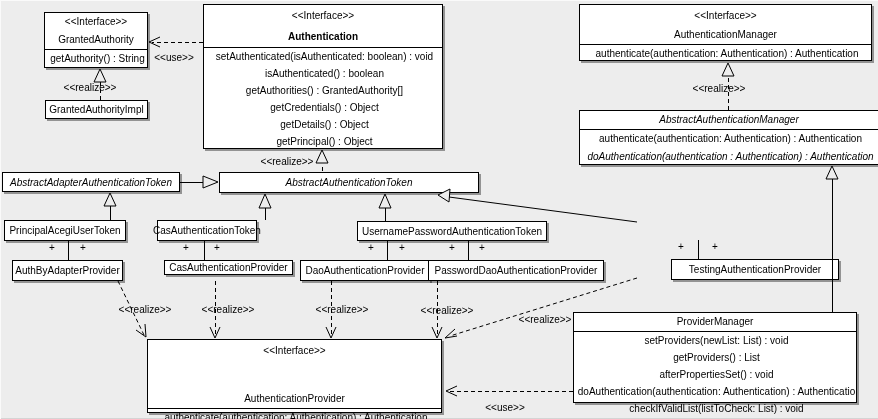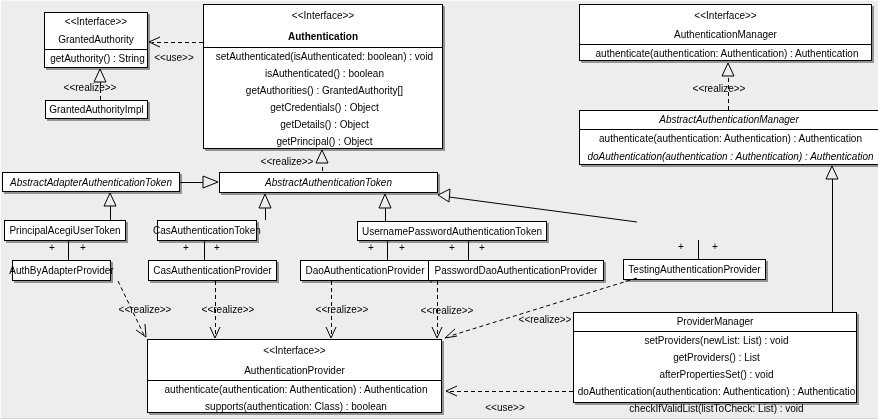--- a/index.html
+++ b/index.html
@@ -10,21 +10,21 @@
     box-shadow:inset 1px 1px 0 #fafafa, inset -1px -1px 0 #d4d4d4;
     padding-left:12px;
   }
   .uml-class{
     position:absolute;background:#ffffff;border:1px solid #000;
     box-shadow:2px 2px 0 rgba(0,0,0,0.38);z-index:2;box-sizing:border-box;
   }
   .single{display:flex;align-items:center;justify-content:center;text-align:left;white-space:nowrap;}
   .abstract{font-style:italic;}
   .title{text-align:center;white-space:nowrap;}
-  .s18{height:18px;line-height:18px;} .s19{height:19px;line-height:19px;}
+  .s18{height:18px;line-height:18px;} .s19{height:19px;line-height:19px;margin-top:28px;}
   .s20{height:20px;line-height:20px;font-weight:bold;} .s21{height:21px;line-height:21px;}
   .s22{height:22px;line-height:22px;}
   .methods{border-top:1px solid #000;}
   .m{white-space:nowrap;padding-left:3px;text-align:center;} .m17{height:17px;line-height:17px;}
   .m18{height:18px;line-height:18px;}
   .connectors{position:absolute;left:0;top:0;z-index:3;pointer-events:none;}
   .rel-label{position:absolute;z-index:4;white-space:nowrap;transform:translateX(-50%);}
   .plus{position:absolute;z-index:4;transform:translateX(-50%);height:10px;line-height:10px;}
 </style>
 </head>
@@ -175,54 +175,54 @@
     <div class="methods">
       <div class="m m18">authenticate(authentication: Authentication) : Authentication</div>
       <div class="m m18 abstract">doAuthentication(authentication : Authentication) : Authentication</div>
     </div>
   </div>
 
   <div class="uml-class single abstract" style="left:2px;top:172px;width:178px;height:20px">
     <div>AbstractAdapterAuthenticationToken</div>
   </div>
 
-  <div class="uml-class single abstract" style="left:219px;top:172px;width:219px;height:21px">
+  <div class="uml-class single abstract" style="left:219px;top:172px;width:260px;height:21px">
     <div>AbstractAuthenticationToken</div>
   </div>
 
   <div class="uml-class single" style="left:4px;top:220px;width:122px;height:21px">
     <div>PrincipalAcegiUserToken</div>
   </div>
 
   <div class="uml-class single" style="left:157px;top:220px;width:100px;height:21px">
     <div>CasAuthenticationToken</div>
   </div>
 
   <div class="uml-class single" style="left:357px;top:221px;width:190px;height:20px">
     <div>UsernamePasswordAuthenticationToken</div>
   </div>
 
 
-  <div class="uml-class single" style="left:12px;top:260px;width:99px;height:21px">
+  <div class="uml-class single" style="left:12px;top:260px;width:111px;height:21px">
     <div>AuthByAdapterProvider</div>
   </div>
 
-  <div class="uml-class single" style="left:148px;top:260px;width:129px;height:21px">
+  <div class="uml-class single" style="left:164px;top:260px;width:129px;height:15px">
     <div>CasAuthenticationProvider</div>
   </div>
 
   <div class="uml-class single" style="left:300px;top:260px;width:130px;height:21px">
     <div>DaoAuthenticationProvider</div>
   </div>
 
   <div class="uml-class single" style="left:428px;top:260px;width:176px;height:21px">
     <div>PasswordDaoAuthenticationProvider</div>
   </div>
 
-  <div class="uml-class single" style="left:623px;top:259px;width:143px;height:21px">
+  <div class="uml-class single" style="left:671px;top:259px;width:168px;height:21px">
     <div>TestingAuthenticationProvider</div>
   </div>
 
   <div class="uml-class" style="left:147px;top:339px;width:295px;height:74px">
     <div class="title">
       <div class="s21">&lt;&lt;Interface&gt;&gt;</div>
       <div class="s19">AuthenticationProvider</div>
     </div>
     <div class="methods">
       <div class="m m17">authenticate(authentication: Authentication) : Authentication</div>

